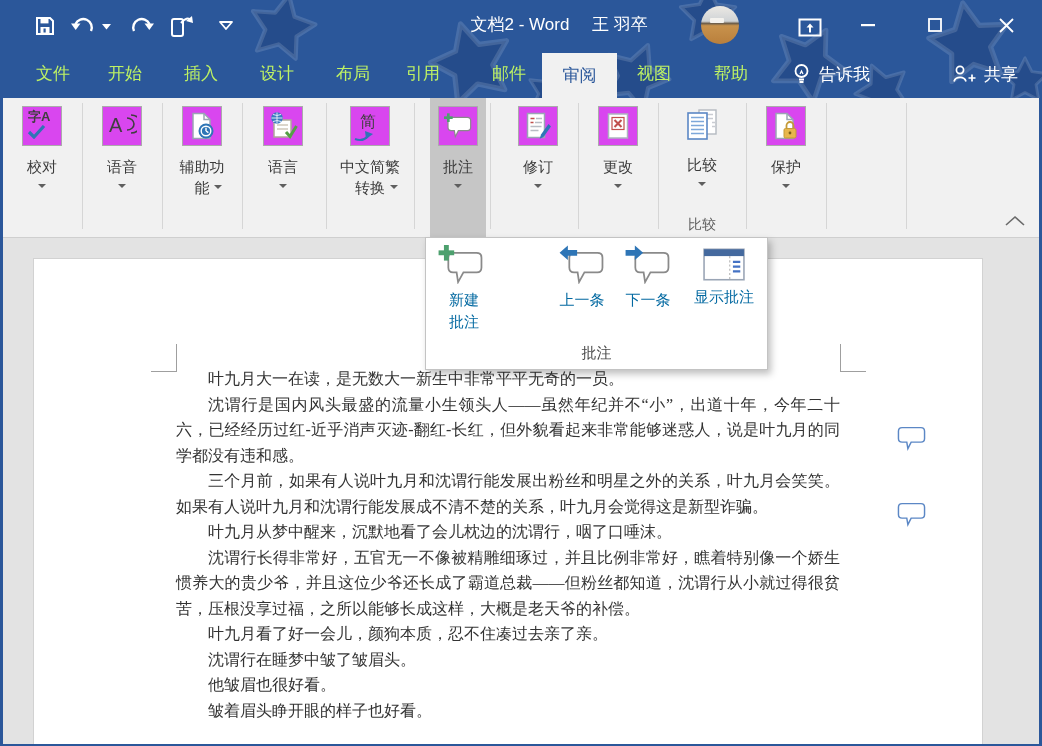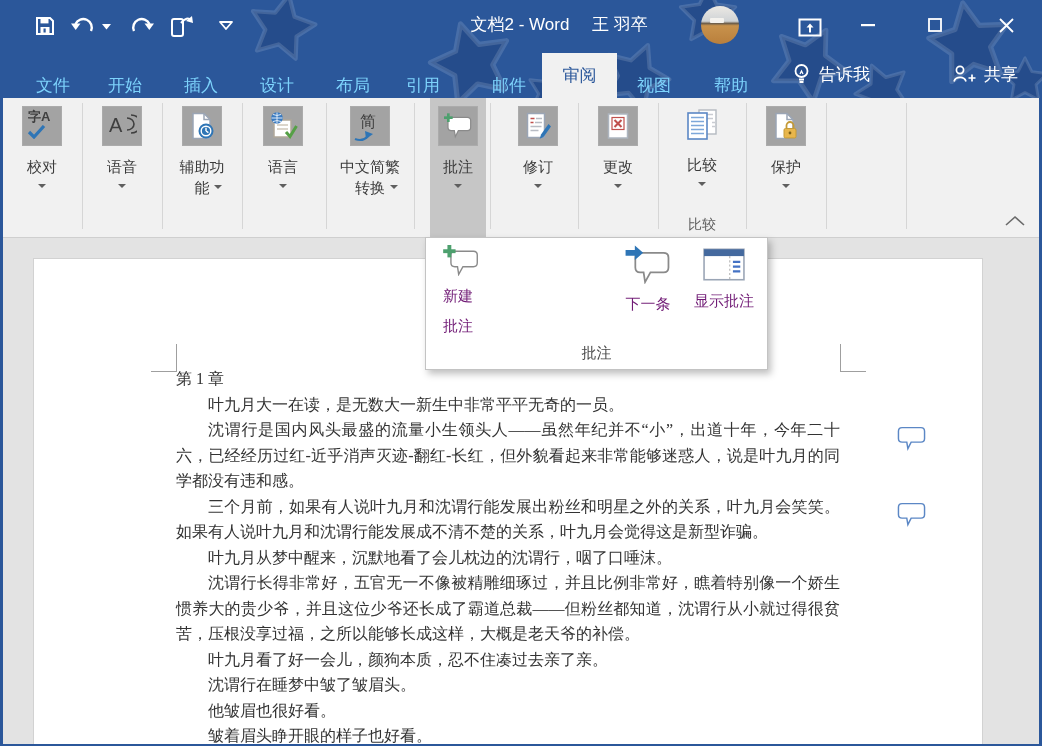--- a/index.html
+++ b/index.html
@@ -16,51 +16,51 @@
              text-align:center;color:#fff;font-size:17px;white-space:nowrap;}
   .user-name{position:absolute;left:592px;top:0;height:50px;line-height:50px;color:#fff;font-size:17px;}
   .avatar{position:absolute;left:701px;top:6px;width:38px;height:38px;border-radius:50%;
           background:linear-gradient(180deg,#ece9e4 0%,#cfd3d6 40%,#70604c 46%,#c8924c 52%,#b97f3c 100%);
           cursor:pointer;}
   .avatar::after{content:"";position:absolute;left:9px;top:12px;width:14px;height:5px;background:#f4f2ee;border-radius:1px;}
   .winctl{position:absolute;top:0;height:50px;display:flex;align-items:center;justify-content:center;
           background:none;border:0;cursor:pointer;}
   
   .tabrow{position:absolute;left:0;top:50px;width:1042px;height:48px;z-index:2;}
-  .tab{position:absolute;top:12px;height:48px;line-height:48px;text-align:center;color:#7dd3fc;
+  .tab{position:absolute;top:0;height:48px;line-height:48px;text-align:center;color:#bef264;
        font-size:17px;cursor:pointer;background:none;border:0;padding:0;}
   .tab.active{top:3px;height:45px;line-height:45px;background:#f1f1f1;color:#2b579a;}
   .tellme,.share{position:absolute;top:0;height:48px;display:flex;align-items:center;gap:8px;
        color:#fff;font-size:17px;cursor:pointer;background:none;border:0;}
   
   .ribbon{position:absolute;left:0;top:98px;width:1042px;height:139px;background:#f1f1f1;
           border-bottom:1px solid #cfcfcf;z-index:3;}
   .rsep{position:absolute;top:5px;height:126px;width:1px;background:#d6d6d6;}
   .rbtn{position:absolute;top:0;height:139px;display:flex;flex-direction:column;align-items:center;
         padding-top:8px;box-sizing:border-box;background:none;border:0;cursor:pointer;}
   .rbtn.pressed{background:#c6c6c6;}
-  .icbox{width:38px;height:38px;background:#a3a3a3;border:1px solid #ababab;display:flex;
+  .icbox{width:38px;height:38px;background:#d946ef;border:1px solid #ababab;display:flex;
          align-items:center;justify-content:center;position:relative;flex:none;}
   .rlabel{margin-top:10px;font-size:15px;color:#3b3b3b;text-align:center;line-height:21px;}
   .rlabel.w48{width:48px;} .rlabel.w62{width:62px;}
   .tri{width:0;height:0;border-left:4px solid transparent;border-right:4px solid transparent;
        border-top:4px solid #5f5f5f;}
   .tri.below{margin-top:7px;}
   .tri.abs{position:absolute;}
   .grouplabel{position:absolute;top:118px;font-size:14px;color:#5e5e5e;text-align:center;}
   .collapse{position:absolute;left:998px;top:113px;width:26px;height:20px;background:none;border:0;
             cursor:pointer;line-height:0;}
   
   .gl{font-size:13px;color:#3f3f3f;line-height:1;font-weight:bold;}
   
   .menu{position:absolute;left:425px;top:237px;width:343px;height:133px;background:#fff;
         border:1px solid #c3c3c3;box-shadow:3px 4px 7px rgba(0,0,0,.25);z-index:10;box-sizing:border-box;}
   .mbtn{position:absolute;top:0;height:104px;display:flex;flex-direction:column;align-items:center;
         padding-top:7px;box-sizing:border-box;background:none;border:0;cursor:pointer;}
-  .mlabel{margin-top:5px;font-size:15px;color:#701a75;text-align:left;line-height:30px;}
+  .mlabel{margin-top:5px;font-size:15px;color:#0369a1;text-align:right;line-height:22px;}
   .mlabel.w36{width:36px;}
   .mgroup{position:absolute;left:0;top:106px;width:100%;text-align:center;font-size:15px;color:#4a4a4a;}
   
   .docarea{position:absolute;left:0;top:238px;width:1042px;height:508px;background:#e3e3e3;}
   .page{position:absolute;left:33px;top:20px;width:950px;height:600px;background:#fff;
         border:1px solid #d2d2d2;border-bottom:none;box-sizing:border-box;}
   .mark{position:absolute;background:#9f9f9f;}
   .doc-text{position:absolute;left:176px;top:128px;width:664px;font-family:"Liberation Serif",serif;
             font-size:16px;line-height:25.5px;color:#333;}
   .doc-text p{margin:0;text-indent:2em;text-align:justify;}
@@ -353,20 +353,27 @@
     <button class="mbtn" style="left:8px;width:54px">
       <svg width="46" height="39" viewBox="0 0 46 40">
         <path d="M15 8 H39 Q44 8 44 13 V23 Q44 28 39 28 H25.5 L20 38 L18.5 28 H15 Q10 28 10 23 V13 Q10 8 15 8 Z" fill="#fff" stroke="#8a8a8a" stroke-width="1.8"></path>
         <rect x="0" y="5.5" width="16" height="5" fill="#4da06e"></rect>
         <rect x="5.5" y="0" width="5" height="16" fill="#4da06e"></rect>
       </svg>
       <span class="mlabel w36">新建批注</span>
     </button>
 
 
+    <button class="mbtn" style="left:124px;width:64px">
+      <svg width="46" height="39" viewBox="0 0 46 40">
+        <path d="M15 8 H39 Q44 8 44 13 V23 Q44 28 39 28 H25.5 L20 38 L18.5 28 H15 Q10 28 10 23 V13 Q10 8 15 8 Z" fill="#fff" stroke="#8a8a8a" stroke-width="1.8"></path>
+        <polygon points="0,8 8.5,0.5 8.5,5 18,5 18,11 8.5,11 8.5,15.5" fill="#2e75b6"></polygon>
+      </svg>
+      <span class="mlabel">上一条</span>
+    </button>
 
     <button class="mbtn" style="left:190px;width:64px">
       <svg width="46" height="39" viewBox="0 0 46 40">
         <path d="M15 8 H39 Q44 8 44 13 V23 Q44 28 39 28 H25.5 L20 38 L18.5 28 H15 Q10 28 10 23 V13 Q10 8 15 8 Z" fill="#fff" stroke="#8a8a8a" stroke-width="1.8"></path>
         <polygon points="18,8 9.5,0.5 9.5,5 0,5 0,11 9.5,11 9.5,15.5" fill="#2e75b6"></polygon>
       </svg>
       <span class="mlabel">下一条</span>
     </button>
 
     <button class="mbtn" style="left:258px;width:80px">
@@ -384,21 +391,20 @@
 
   <div class="docarea">
     <div class="page"></div>
 
     <div class="mark" style="left:176px;top:106px;width:1px;height:28px"></div>
     <div class="mark" style="left:151px;top:133px;width:26px;height:1px"></div>
     <div class="mark" style="left:840px;top:106px;width:1px;height:28px"></div>
     <div class="mark" style="left:840px;top:133px;width:26px;height:1px"></div>
 
     <div class="doc-text">
-      <p class="chapter">第 1 章</p>
 
     <p>叶九月大一在读，是无数大一新生中非常平平无奇的一员。</p>
         <p>沈谓行是国内风头最盛的流量小生领头人——虽然年纪并不“小”，出道十年，今年二十六，已经经历过红-近乎消声灭迹-翻红-长红，但外貌看起来非常能够迷惑人，说是叶九月的同学都没有违和感。</p>
         <p>三个月前，如果有人说叶九月和沈谓行能发展出粉丝和明星之外的关系，叶九月会笑笑。如果有人说叶九月和沈谓行能发展成不清不楚的关系，叶九月会觉得这是新型诈骗。</p>
         <p>叶九月从梦中醒来，沉默地看了会儿枕边的沈谓行，咽了口唾沫。</p>
         <p>沈谓行长得非常好，五官无一不像被精雕细琢过，并且比例非常好，瞧着特别像一个娇生惯养大的贵少爷，并且这位少爷还长成了霸道总裁——但粉丝都知道，沈谓行从小就过得很贫苦，压根没享过福，之所以能够长成这样，大概是老天爷的补偿。</p>
         <p>叶九月看了好一会儿，颜狗本质，忍不住凑过去亲了亲。</p>
         <p>沈谓行在睡梦中皱了皱眉头。</p>
         <p>他皱眉也很好看。</p>
         <p>皱着眉头睁开眼的样子也好看。</p>

